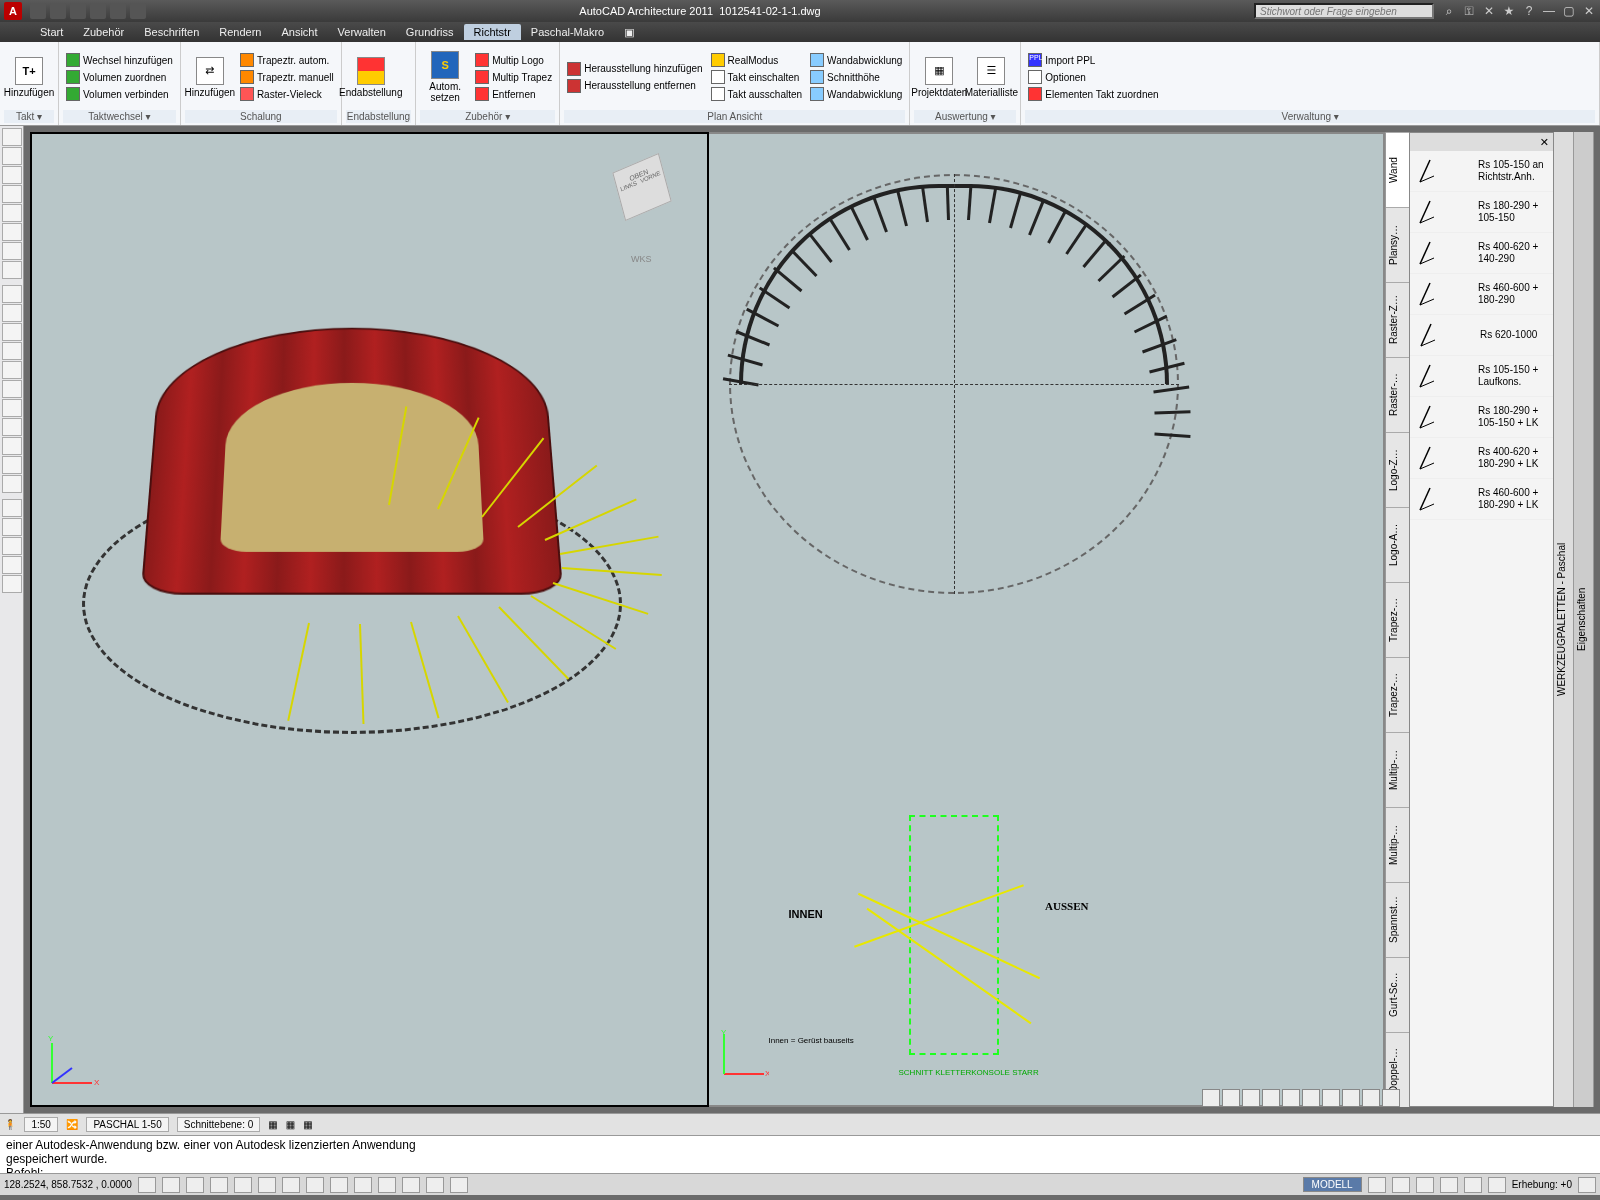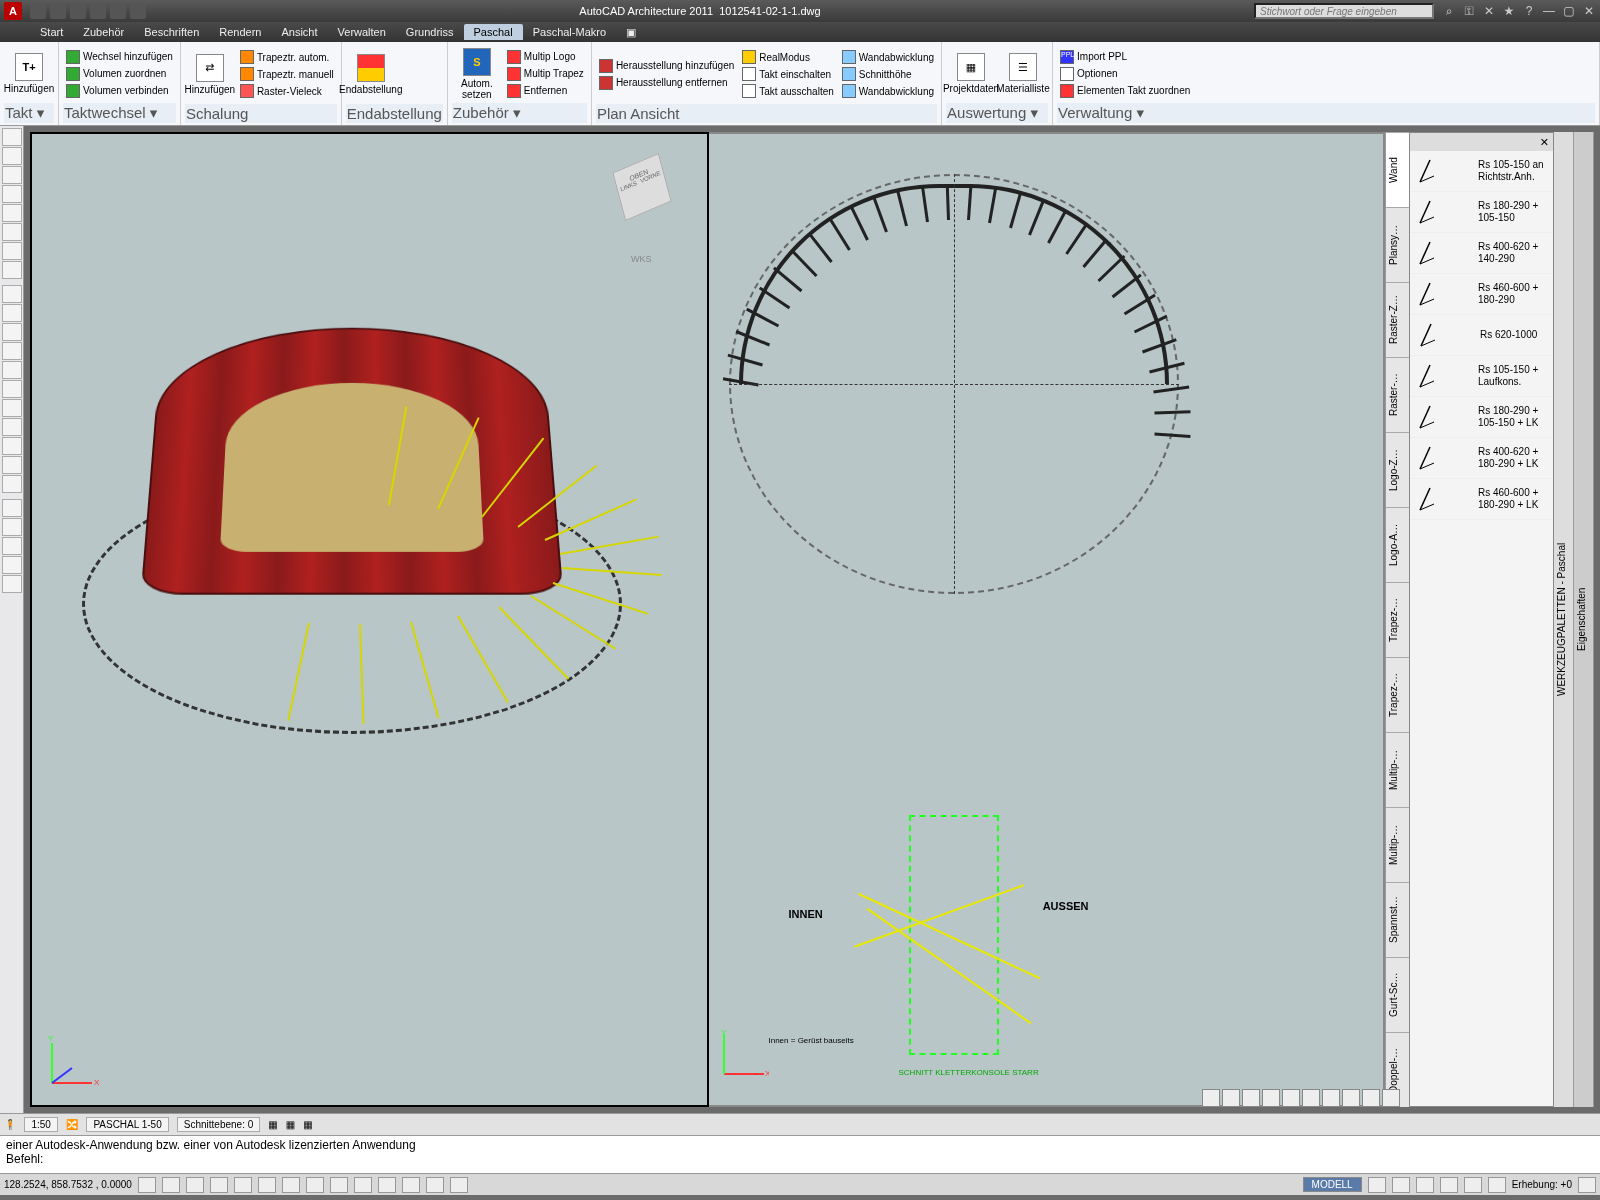--- a/index.html
+++ b/index.html
@@ -17,21 +17,21 @@
 
 
 .menubar { height: 20px; background: linear-gradient(#4a4a4a,#333); color: #eee; display: flex; align-items: center; padding: 0 30px; gap: 0; }
 .menubar .menu-item { padding: 2px 10px; font-size: 11px; cursor: pointer; }
 .menubar .menu-item.active { background: #bfcfe0; color: #000; border-radius: 2px 2px 0 0; }
 
 
 .ribbon { height: 84px; background: #f5f7fa; border-bottom: 1px solid #999; display: flex; }
 .ribbon-group { border-right: 1px solid #ccc; padding: 2px 4px; display: flex; flex-direction: column; }
 .ribbon-group .items { flex: 1; display: flex; gap: 2px; }
-.ribbon-group .label { font-size: 15px; color: #555; background: #e8eef5; padding: 1px; }
+.ribbon-group .label { text-align: center; font-size: 10px; color: #555; background: #e8eef5; padding: 1px; }
 .big-btn { width: 50px; display: flex; flex-direction: column; align-items: center; justify-content: center; gap: 2px; padding: 2px; }
 .big-btn .icn { width: 28px; height: 28px; border: 1px solid #888; background: #fff; display:flex;align-items:center;justify-content:center; }
 .big-btn .lbl { font-size: 10px; text-align: center; }
 .col-btns { display: flex; flex-direction: column; gap: 1px; justify-content: center; }
 .small-btn { display: flex; align-items: center; gap: 3px; padding: 1px 3px; font-size: 10px; white-space: nowrap; }
 .small-btn .sicn { width: 14px; height: 14px; border: 1px solid #666; background: #fff; display:inline-block; }
 
 
 .workspace { position: relative; height: 987px; background: #6b6b6b; display: flex; }
 .left-tools { width: 24px; background: #e8e8ea; border-right: 1px solid #999; display: flex; flex-direction: column; gap: 1px; padding: 2px 1px; }
@@ -56,21 +56,21 @@
 .ucs svg { width:60px; height:60px; }
 
 .vp-2d-content { position: absolute; inset: 0; }
 .arc2d { position:absolute; left:20px; top:40px; width:450px; height:420px; }
 .arc2d .dashcirc { position:absolute; left:0;top:0;width:450px;height:420px;border:2px dashed #666;border-radius:50%; }
 .arc2d .halfarc { position:absolute; left:10px;top:10px;width:430px;height:200px;border-top:4px solid #222;border-left:4px solid #222;border-right:4px solid #222;border-radius:215px 215px 0 0; }
 .arc2d .panels { position:absolute; left:10px; top:5px; width:430px; height:210px; }
 .arc2d .panels span { position:absolute; width:3px; height:36px; background:#222; transform-origin: bottom center; }
 .section2d { position:absolute; left:60px; bottom:30px; width:380px; height:260px; }
 .section2d .lbl-in { position:absolute; left:20px; top:93px; font-size:11px; font-weight:bold; }
-.section2d .lbl-out { position:absolute; right:60px; top:85px; font-size:11px; font-weight:bold; }
+.section2d .lbl-out { position:absolute; right:60px; top:85px; font-size:11px; font-weight:bold;font-family:Liberation Serif, serif; }
 .section2d .dash { position:absolute; left:140px; top:0; width:90px; height:240px; border:2px dashed #1eff1e; }
 .section2d .lines span { position:absolute; background:#e8e800; height:2px; }
 .section2d .caption { position:absolute; left:130px; bottom:-2px; font-size:8px; color:#0a0; }
 .r-ucs { position:absolute; left:10px; bottom:24px; }
 
 
 .vtabs { width: 24px; display: flex; flex-direction: column; background:#ddd; border-left:1px solid #999; }
 .vtabs span { flex:1; writing-mode: vertical-rl; transform: rotate(180deg); font-size:10px; text-align:center; padding:4px 2px; border-bottom:1px solid #aaa; background:#e6e6e6; cursor:pointer; white-space:nowrap; overflow:hidden; }
 
 
@@ -131,21 +131,21 @@
 </div>
 
 <div class="menubar">
   <div class="menu-item">Start</div>
   <div class="menu-item">Zubehör</div>
   <div class="menu-item">Beschriften</div>
   <div class="menu-item">Rendern</div>
   <div class="menu-item">Ansicht</div>
   <div class="menu-item">Verwalten</div>
   <div class="menu-item">Grundriss</div>
-  <div class="menu-item active">Paschal</div>
+  <div class="menu-item active">Richtstr</div>
   <div class="menu-item">Paschal-Makro</div>
   <div class="menu-item">▣</div>
 </div>
 
 <div class="ribbon">
 
   <div class="ribbon-group">
     <div class="items">
       <div class="big-btn">
         <div class="icn">
@@ -580,20 +580,21 @@
   <span class="chip">PASCHAL 1-50</span>
   <span class="chip">Schnittebene:  0</span>
   <span>▦</span>
   <span>▦</span>
   <span>▦</span>
   <div class="spacer"></div>
 </div>
 
 <div class="cmdline">
   <div>einer Autodesk-Anwendung bzw. einer von Autodesk lizenzierten Anwendung</div>
+  <div>gespeichert wurde.</div>
   <div></div>
   <div>Befehl:</div>
 </div>
 
 <div class="statusbar">
   <span>128.2524, 858.7532 , 0.0000</span>
   <span class="sb-btn"></span>
   <span class="sb-btn"></span>
   <span class="sb-btn"></span>
   <span class="sb-btn"></span>

